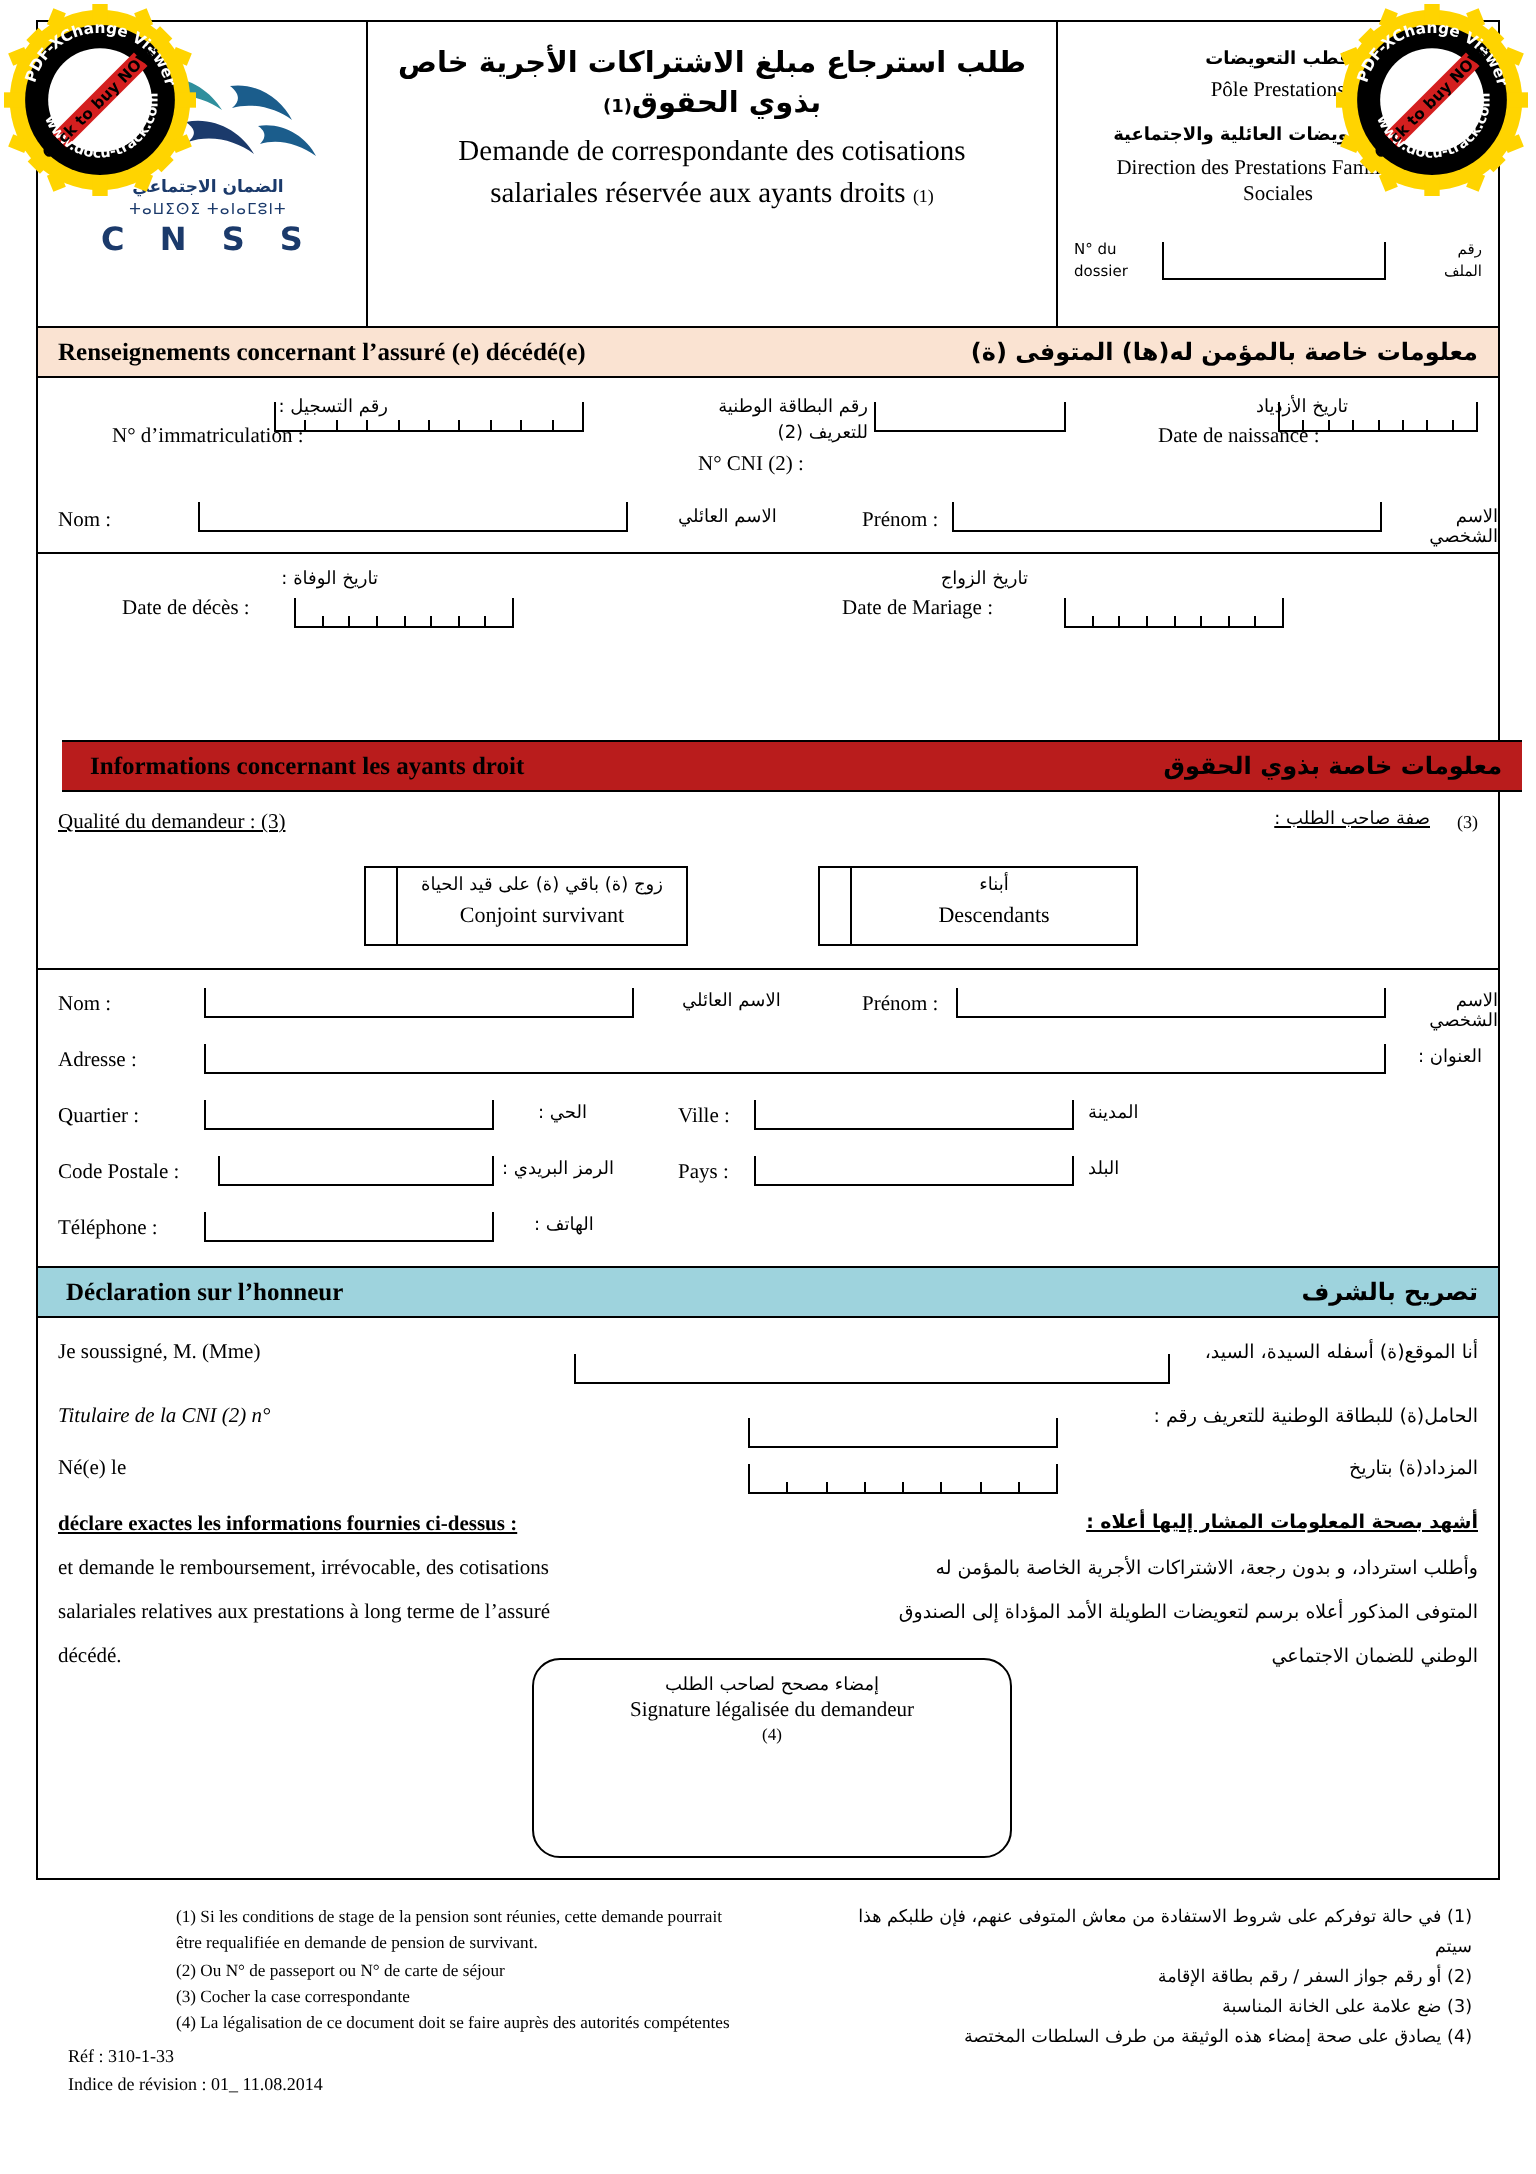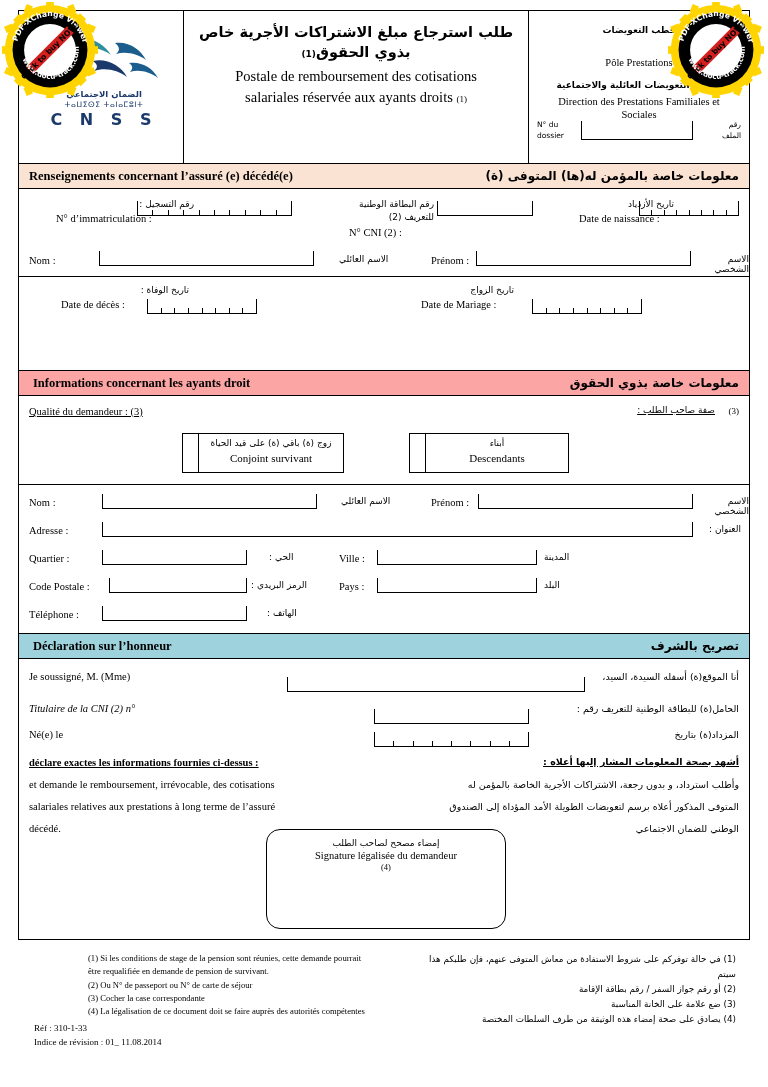--- a/index.html
+++ b/index.html
@@ -133,31 +133,31 @@
           <div class="logo-tif">ⵜⴰⵡⵉⵙⵉ ⵜⴰⵏⴰⵎⵓⵏⵜ</div>
           <div class="logo-cnss">C N S S</div>
         </div>
       </div>
 
       <div class="hdr-cell hdr-title">
         <div class="t-ar">
           <span>طلب استرجاع مبلغ الاشتراكات الأجرية خاص بذوي الحقوق</span><span class="sup">(1)</span>
         </div>
         <div class="t-fr">
-          <div>Postale de remboursement des cotisations</div>
+          <div>Demande de correspondante des cotisations</div>
           <div>
             <span>salariales réservée aux ayants droits</span>
             <span class="sup">(1)</span>
           </div>
         </div>
       </div>
 
       <div class="hdr-cell hdr-dir">
         <div class="d-line d-ar" style="margin-top:14px;">قطب التعويضات</div>
-        <div class="d-line d-fr" style="margin-top:20px;">Pôle  Prestations</div>
+        <div class="d-line d-fr" style="margin-top:3px;">Pôle  Prestations</div>
         <div class="d-line d-ar" style="margin-top:11px;">مديرية التعويضات العائلية والاجتماعية</div>
         <div class="d-line d-fr" style="margin-top:3px;">Direction des Prestations Familiales et</div>
         <div class="d-line d-fr">Sociales</div>
 
         <div class="dossier">
           <div class="lbl-fr">
             <div>N° du</div>
             <div>dossier</div>
           </div>
           <div class="lbl-ar">
@@ -238,21 +238,21 @@
           <i></i>
           <i></i>
           <i></i>
           <i></i>
           <i></i>
           <i></i>
           <i></i>
       </span>
     </div>
 
-    <div class="secbar" style="top:359px;background:#fca5a5;">
+    <div class="secbar" style="top:359px;background:#b91c1c;margin-left:12px;">
       <span class="fr" style="left:14px;">Informations concernant les ayants droit</span>
       <span class="arl">معلومات خاصة  بذوي الحقوق</span>
     </div>
 
     <div class="block" style="top:385px;height:89px;">
       <span class="fld lab-fr ul" style="left:10px;top:10px;">Qualité du demandeur : (3)</span>
       <span class="fld lab-ar ul right" style="right:34px;top:9px;">صفة  صاحب الطلب :</span>
       <span class="fld" style="right:10px;top:10px;font-size:9px;">(3)</span>
 
       <div class="optbox" style="left:163px;top:37px;width:162px;">

